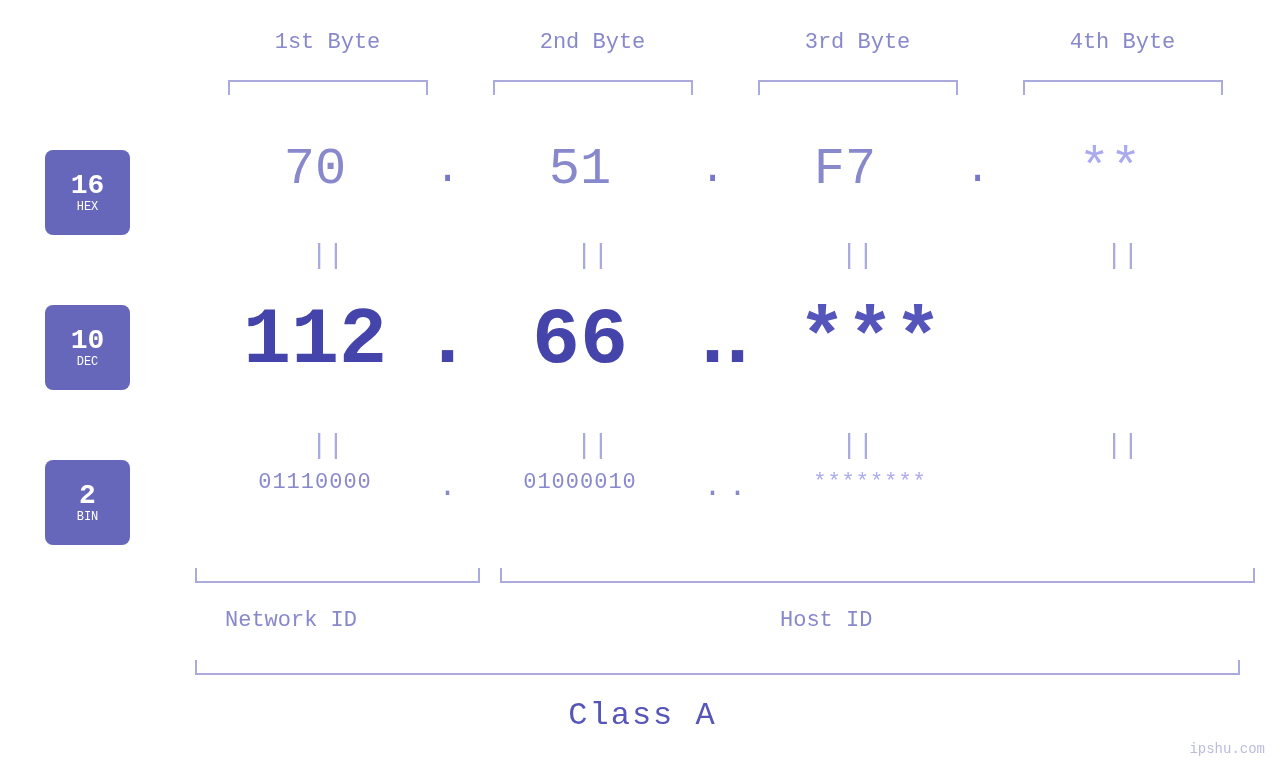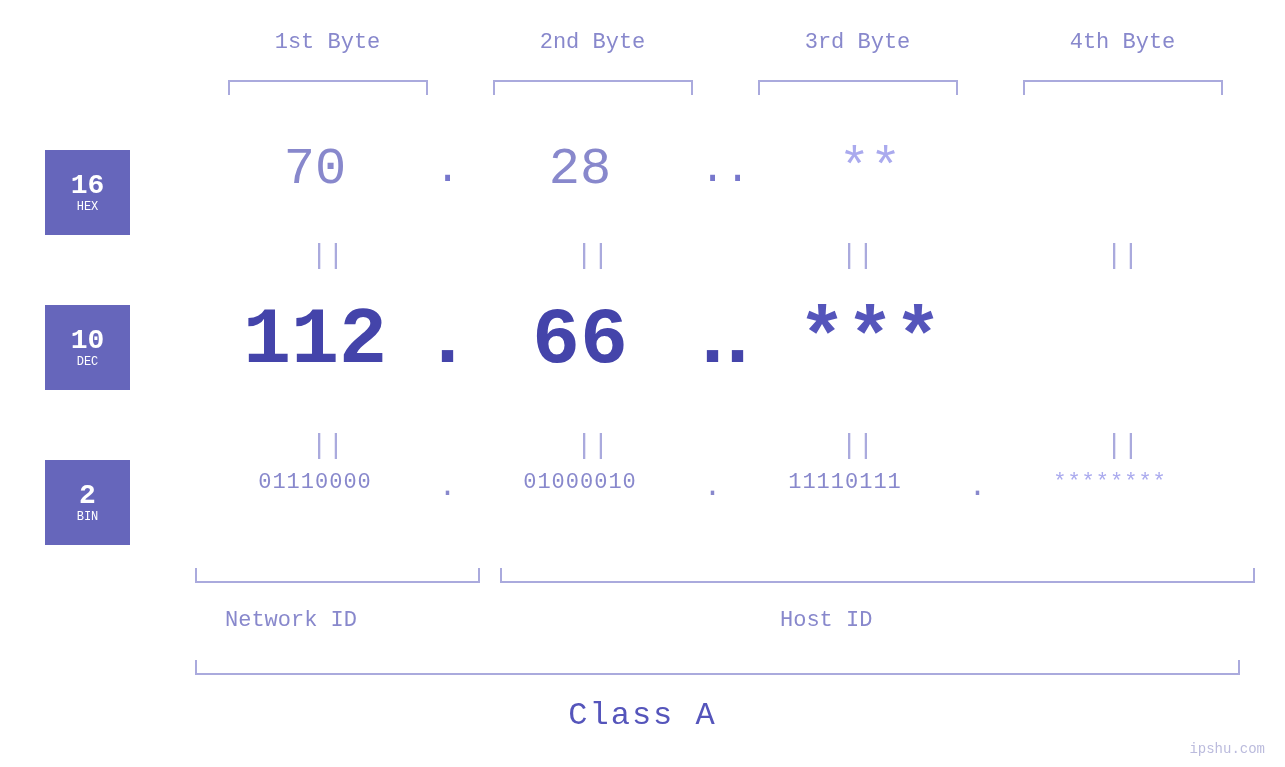--- a/index.html
+++ b/index.html
@@ -60,21 +60,21 @@
       border-right: 2px solid #aaaadd;
     }
 
     
     .badge {
       position: absolute;
       left: 45px;
       width: 85px;
       height: 85px;
       background-color: #6666bb;
-      border-radius: 0;
+      border-radius: 8px;
       display: flex;
       flex-direction: column;
       align-items: center;
       justify-content: center;
       color: white;
       font-family: 'Courier New', Courier, monospace;
     }
 
     .badge-number {
       font-size: 28px;
@@ -301,23 +301,26 @@
     <span class="badge-number">2</span>
     <span class="badge-label">BIN</span>
   </div>
 
   <div class="row-hex" style="display:flex; align-items:center; left:195px; right:30px; position:absolute; top:140px;">
     <div class="cell">
       <span class="hex-value">70</span>
     </div>
     <div class="dot-sep">.</div>
     <div class="cell">
-      <span class="hex-value">28</span>
+      <span class="hex-value">51</span>
     </div>
     <div class="dot-sep">.</div>
+    <div class="cell">
+      <span class="hex-value">F7</span>
+    </div>
     <div class="dot-sep">.</div>
     <div class="cell">
       <span class="hex-masked">**</span>
     </div>
   </div>
 
   <div class="equals-row equals-hex-dec">
     <div class="eq-cell">||</div>
     <div class="eq-cell">||</div>
     <div class="eq-cell">||</div>
@@ -348,23 +351,20 @@
 
   <div class="row-bin" style="display:flex; align-items:flex-start; left:195px; right:30px; position:absolute; top:470px;">
     <div class="cell">
       <span class="bin-value">01110000</span>
     </div>
     <div class="dot-sep" style="font-size:30px; color:#8888cc; width:25px; text-align:center; display:flex; align-items:center; justify-content:center;">.</div>
     <div class="cell">
       <span class="bin-value">01000010</span>
     </div>
     <div class="dot-sep" style="font-size:30px; color:#8888cc; width:25px; text-align:center; display:flex; align-items:center; justify-content:center;">.</div>
-    <div class="cell">
-      <span class="bin-value">11110111</span>
-    </div>
     <div class="dot-sep" style="font-size:30px; color:#8888cc; width:25px; text-align:center; display:flex; align-items:center; justify-content:center;">.</div>
     <div class="cell">
       <span class="bin-masked">********</span>
     </div>
   </div>
 
   <div class="brackets-bottom">
     <div class="bracket-network"></div>
     <div class="bracket-host"></div>
   </div>

